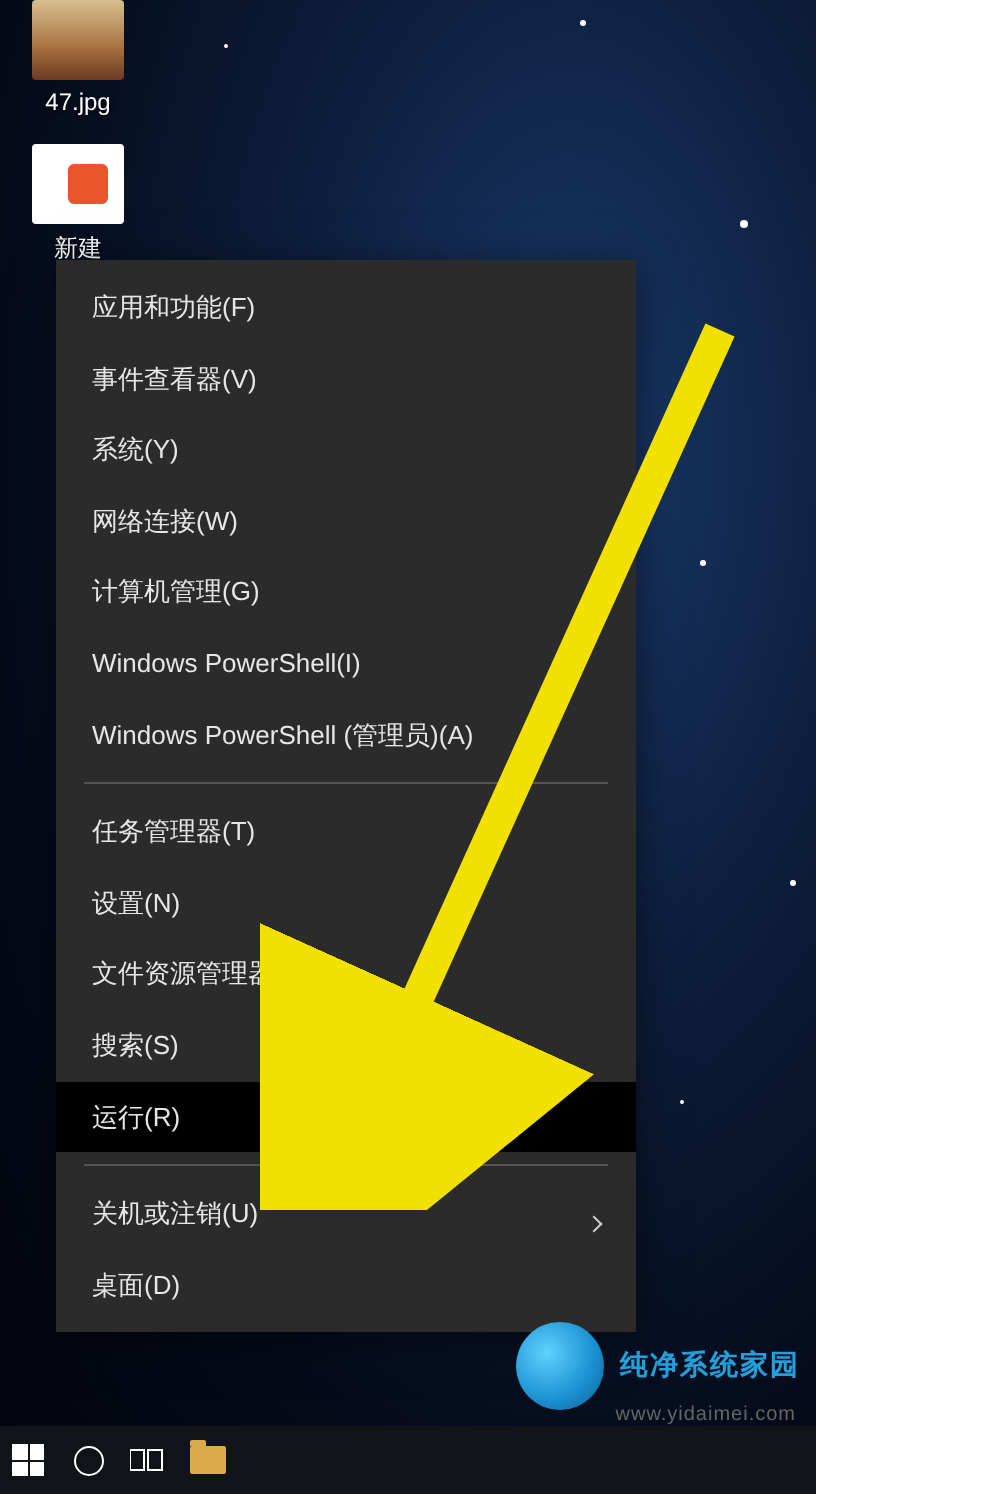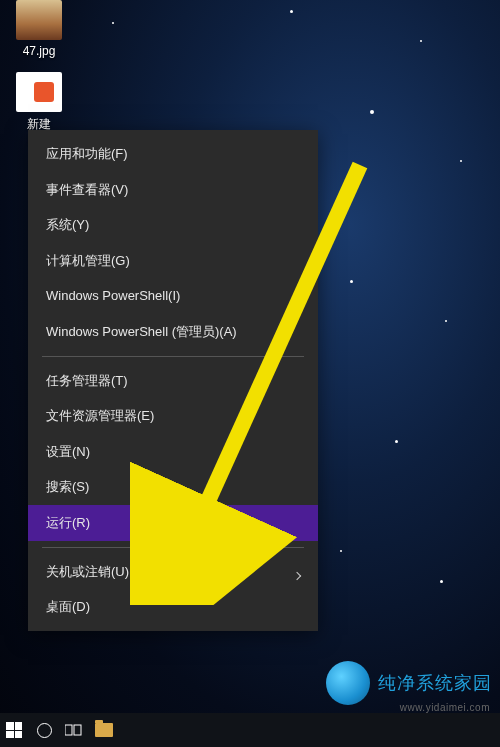--- a/index.html
+++ b/index.html
@@ -1,54 +1,54 @@
 <!DOCTYPE html>
 <html><head>
 <meta charset="utf-8">
 <style>
   * { margin: 0; padding: 0; box-sizing: border-box; }
   html, body { width: 500px; height: 747px; overflow: hidden; font-family: "Segoe UI","Microsoft YaHei",sans-serif; }
   .desktop {
-    position: relative; width: 500px; height: 747px;
+    position: relative; width: 408px; height: 747px;
     background: radial-gradient(ellipse at 70% 30%, #1a3a6b 0%, #0d1f3e 35%, #050b1a 70%, #02040c 100%);
     padding-left: 16px;
   }
   .star { position: absolute; background: #fff; border-radius: 50%; }
   .icon-wrap { position: absolute; width: 70px; text-align: center; color: #fff; font-size: 12px; text-shadow: 0 1px 2px rgba(0,0,0,.8); }
   .icon-img { width: 46px; height: 40px; margin: 0 auto 4px; border-radius: 2px; }
   .icon-47 { background: linear-gradient(180deg,#d8c090 0%,#a87040 60%,#6b3a20 100%); }
   .icon-new { background: #fff; position: relative; }
   .icon-new::after { content:""; position:absolute; right:8px; top:10px; width:20px; height:20px; background:#e9552b; border-radius:3px; }
   .ctx-menu {
     position: absolute; left: 28px; top: 130px; width: 290px;
     background: #2b2b2b; color: #e6e6e6; font-size: 13px;
     box-shadow: 0 4px 20px rgba(0,0,0,.5);
     padding: 6px 0;
   }
   .ctx-item {
     padding: 10px 18px; line-height: 1.2; cursor: default;
     display: flex; align-items: flex-end; justify-content: space-between;
   }
-  .ctx-item.hover { background: #4c1d95; }
+  .ctx-item.hover { background: #000000; }
   .ctx-sep { height: 1px; background: #555; margin: 6px 14px; }
   .chev { display:inline-block; width:6px; height:6px; border-right:1px solid #ccc; border-top:1px solid #ccc; transform: rotate(45deg); }
   .arrow-wrap { position:absolute; left:130px; top:155px; width:240px; height:450px; pointer-events:none; }
   .taskbar {
     position:absolute; left:0; bottom:0; width:100%; height:34px;
     background:#101318; display:flex; align-items:center; padding:0 4px; gap:10px;
   }
   .tb-ico { width:20px; height:20px; display:flex; align-items:center; justify-content:center; }
   .win-logo { width:16px; height:16px; display:grid; grid-template-columns:1fr 1fr; grid-template-rows:1fr 1fr; gap:1px; }
   .win-logo span { background:#fff; }
   .circle { width:15px; height:15px; border:1.5px solid #fff; border-radius:50%; }
   .folder { width:18px; height:14px; background:#d9a94a; border-radius:1px; position:relative; }
   .folder::before { content:""; position:absolute; top:-3px; left:0; width:8px; height:3px; background:#d9a94a; border-radius:1px 1px 0 0; }
   .wm-logo {
     position:absolute; right:8px; bottom:42px; display:flex; align-items:center; gap:8px;
-    color:#21a0db; font-size:18px; font-weight:400; letter-spacing:1px;
+    color:#21a0db; font-size:14px; font-weight:700; letter-spacing:1px;
   }
   .wm-gear {
     width:44px; height:44px; border-radius:50%; background:radial-gradient(circle at 35% 35%,#5fd1ff,#1a8fd0 60%,#0d5d8c);
     position:relative;
   }
   .wm-url { position:absolute; right:10px; bottom:34px; font-size:10px; color:#666; letter-spacing:.5px; }
 </style>
 </head>
 <body>
 
@@ -79,39 +79,42 @@
     <div class="ctx-item">
         <span>应用和功能(F)</span>
       </div>
     <div class="ctx-item">
         <span>事件查看器(V)</span>
       </div>
     <div class="ctx-item">
         <span>系统(Y)</span>
       </div>
     <div class="ctx-item">
+        <span>网络连接(W)</span>
+      </div>
+    <div class="ctx-item">
         <span>计算机管理(G)</span>
       </div>
     <div class="ctx-item">
         <span>Windows PowerShell(I)</span>
       </div>
     <div class="ctx-item">
         <span>Windows PowerShell (管理员)(A)</span>
       </div>
 
     <div class="ctx-sep"></div>
 
     <div class="ctx-item">
         <span>任务管理器(T)</span>
       </div>
     <div class="ctx-item">
-        <span>文件资源管理器(E)</span>
+        <span>设置(N)</span>
       </div>
     <div class="ctx-item">
-        <span>设置(N)</span>
+        <span>文件资源管理器(E)</span>
       </div>
     <div class="ctx-item">
         <span>搜索(S)</span>
       </div>
     <div class="ctx-item hover">
         <span>运行(R)</span>
       </div>
 
     <div class="ctx-sep"></div>
 

